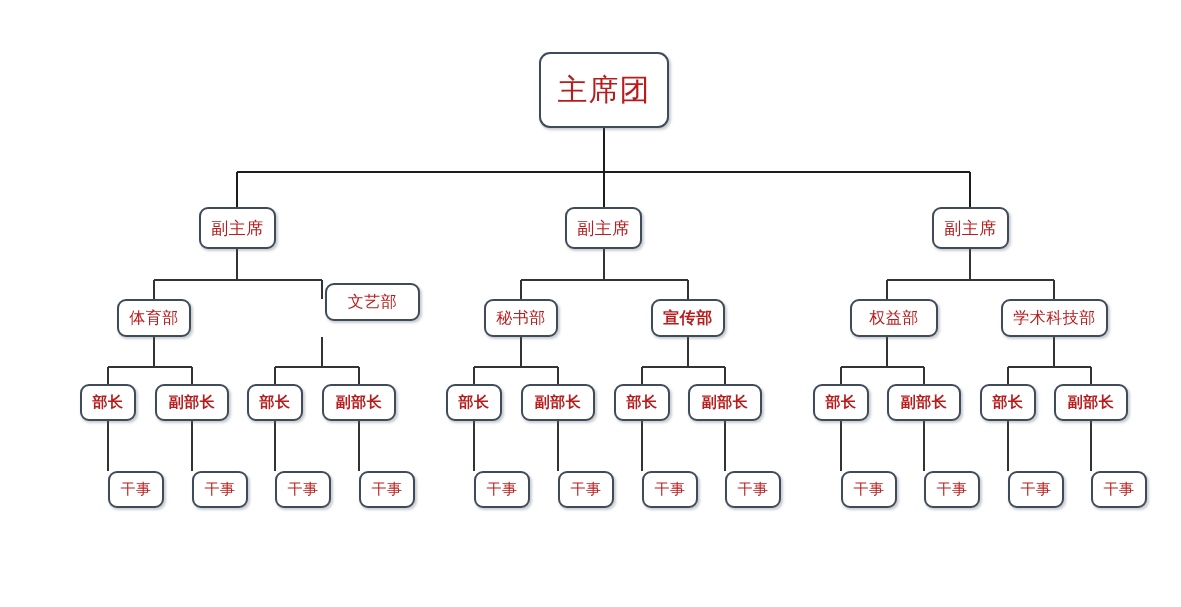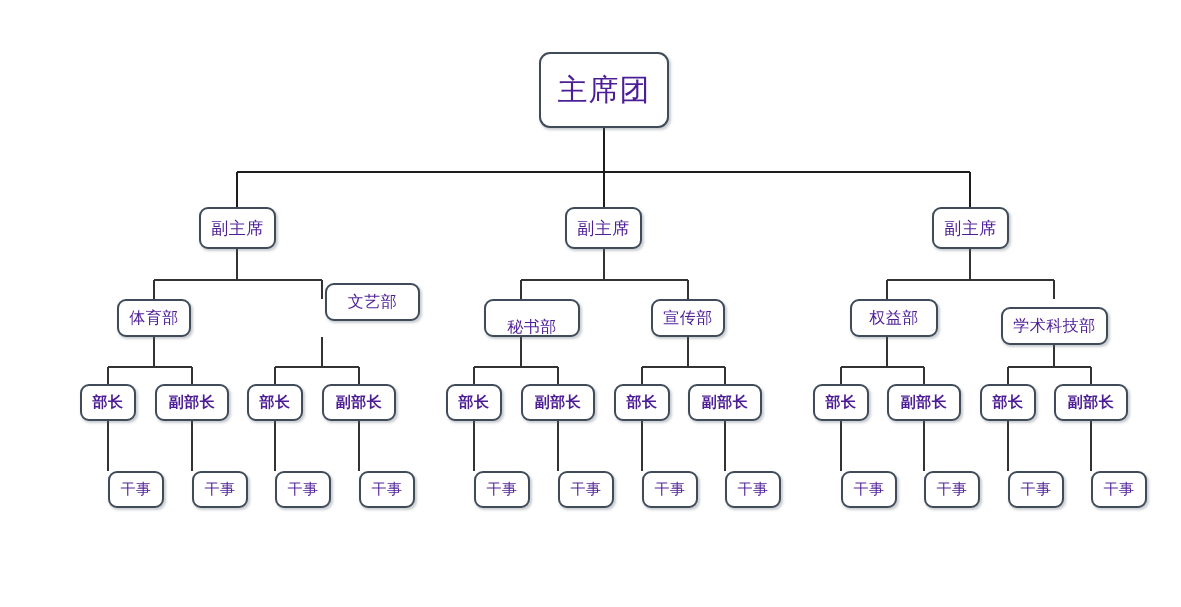--- a/index.html
+++ b/index.html
@@ -35,21 +35,21 @@
 
   .node {
     position: absolute;
     box-sizing: border-box;
     display: flex;
     align-items: center;
     justify-content: center;
     background: #ffffff;
     border: 2px solid #3f4b59;
     border-radius: 9px;
-    color: #4c1d95;
+    color: #b91c1c;
     line-height: 1;
     white-space: nowrap;
     box-shadow: 1.5px 2px 2.5px rgba(90, 100, 112, 0.33);
     z-index: 2;
   }
 
   .node-label {
     display: block;
     letter-spacing: 0.5px;
   }
@@ -138,30 +138,30 @@
       </div>
       <div class="node lvl-vice" style="left: 932px; top: 207px; width: 77px; height: 42px;">
         <span class="node-label">副主席</span>
       </div>
       <div class="node lvl-dept" style="left: 117px; top: 299px; width: 74px; height: 38px; align-items: center;">
         <span class="node-label">体育部</span>
       </div>
       <div class="node lvl-dept" style="left: 285px; top: 283px; width: 95px; height: 38px; margin-left: 40px;">
         <span class="node-label">文艺部</span>
       </div>
-      <div class="node lvl-dept" style="left: 484px; top: 299px; width: 96px; height: 38px; align-items: flex-end;">
+      <div class="node lvl-dept" style="left: 484px; top: 299px; width: 74px; height: 38px;">
         <span class="node-label">秘书部</span>
       </div>
-      <div class="node lvl-dept" style="left: 651px; top: 299px; width: 74px; height: 38px;">
+      <div class="node lvl-dept" style="left: 651px; top: 299px; width: 74px; height: 38px; font-weight: bold;">
         <span class="node-label">宣传部</span>
       </div>
       <div class="node lvl-dept" style="left: 850px; top: 299px; width: 88px; height: 38px;">
         <span class="node-label">权益部</span>
       </div>
-      <div class="node lvl-dept" style="left: 1001px; top: 307px; width: 107px; height: 38px;">
+      <div class="node lvl-dept" style="left: 1001px; top: 299px; width: 107px; height: 38px;">
         <span class="node-label">学术科技部</span>
       </div>
       <div class="node lvl-head" style="left: 80px; top: 384px; width: 56px; height: 37px;">
         <span class="node-label">部长</span>
       </div>
       <div class="node lvl-head" style="left: 155px; top: 384px; width: 74px; height: 37px;">
         <span class="node-label">副部长</span>
       </div>
       <div class="node lvl-head" style="left: 247px; top: 384px; width: 56px; height: 37px;">
         <span class="node-label">部长</span>

